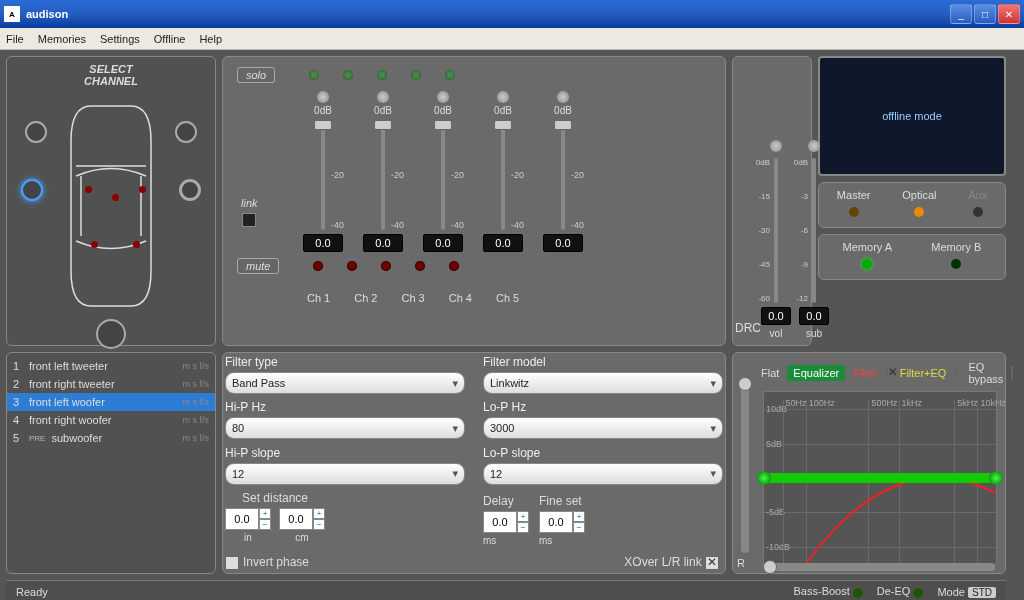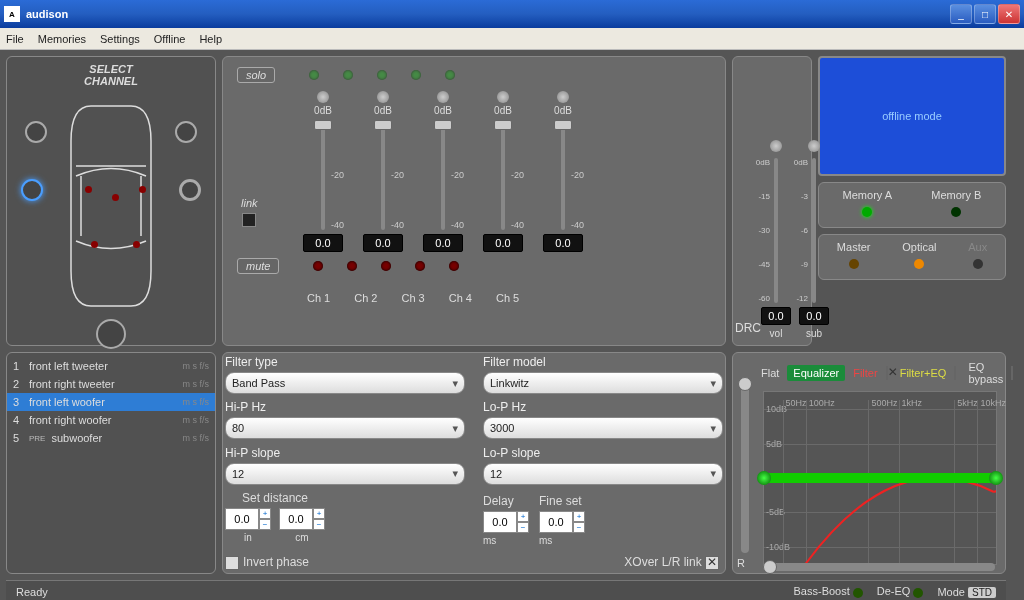--- a/index.html
+++ b/index.html
@@ -65,21 +65,21 @@
 .drc { grid-column:3; grid-row:1; display:flex; align-items:flex-end; padding:6px 2px; }
 .drc h4 { font-size:12px; font-weight:normal; margin-bottom:4px; }
 .drccols { display:flex; gap:8px; }
 .drccol { display:flex; flex-direction:column; align-items:center; }
 .drctrack { width:4px; height:145px; background:#888; position:relative; margin:4px 0; border-radius:2px;}
 .drclabels { position:absolute; right:8px; top:0; font-size:8px; color:#ccc; display:flex; flex-direction:column; justify-content:space-between; height:145px; text-align:right; }
 .drcname { font-size:10px; margin-top:3px; }
 
 
 .rstack { grid-column:4; grid-row:1; display:flex; flex-direction:column; gap:6px; }
-.screen { flex:0 0 120px; background:#1d4ed8; border:2px solid #888; border-radius:4px; display:flex; align-items:center; justify-content:center; color:#9cf; font-size:11px; }
+.screen { flex:0 0 120px; background:#0f172a; border:2px solid #888; border-radius:4px; display:flex; align-items:center; justify-content:center; color:#9cf; font-size:11px; }
 .mempanel { display:flex; justify-content:space-around; align-items:center; padding:6px 4px 10px; }
 .mem { text-align:center; font-size:11px; }
 .memled { width:10px;height:10px;border-radius:50%;margin:6px auto 0;background:#0a0; box-shadow:0 0 4px #0f0;}
 .memled.off { background:#030; box-shadow:none; }
 .srcpanel { display:flex; justify-content:space-around; padding:6px 2px 10px; }
 .src { text-align:center; font-size:11px; }
 .src.dis { color:#888; }
 .srcled { width:10px;height:10px;border-radius:50%;margin:6px auto 0; }
 
 
@@ -310,28 +310,28 @@
         <div class="valbox" style="width:30px">0.0</div>
         <div class="drcname">sub</div>
       </div>
     </div>
   </div>
 
   <div class="rstack">
     <div class="screen">
         <span>offline mode</span>
       </div>
-    <div class="panel mempanel">
-      <div class="mem"><span>Memory A</span><div class="memled"></div></div>
-      <div class="mem"><span>Memory B</span><div class="memled off"></div></div>
-    </div>
     <div class="panel srcpanel">
       <div class="src"><span>Master</span><div class="srcled" style="background:#640"></div></div>
       <div class="src"><span>Optical</span><div class="srcled" style="background:#e80"></div></div>
       <div class="src dis"><span>Aux</span><div class="srcled" style="background:#333"></div></div>
+    </div>
+    <div class="panel mempanel">
+      <div class="mem"><span>Memory A</span><div class="memled"></div></div>
+      <div class="mem"><span>Memory B</span><div class="memled off"></div></div>
     </div>
   </div>
 
   <div class="panel filters">
     <div class="field">
         <label>Filter type</label>
         <div class="select">Band Pass</div>
       </div>
     <div class="field">
         <label>Filter model</label>

